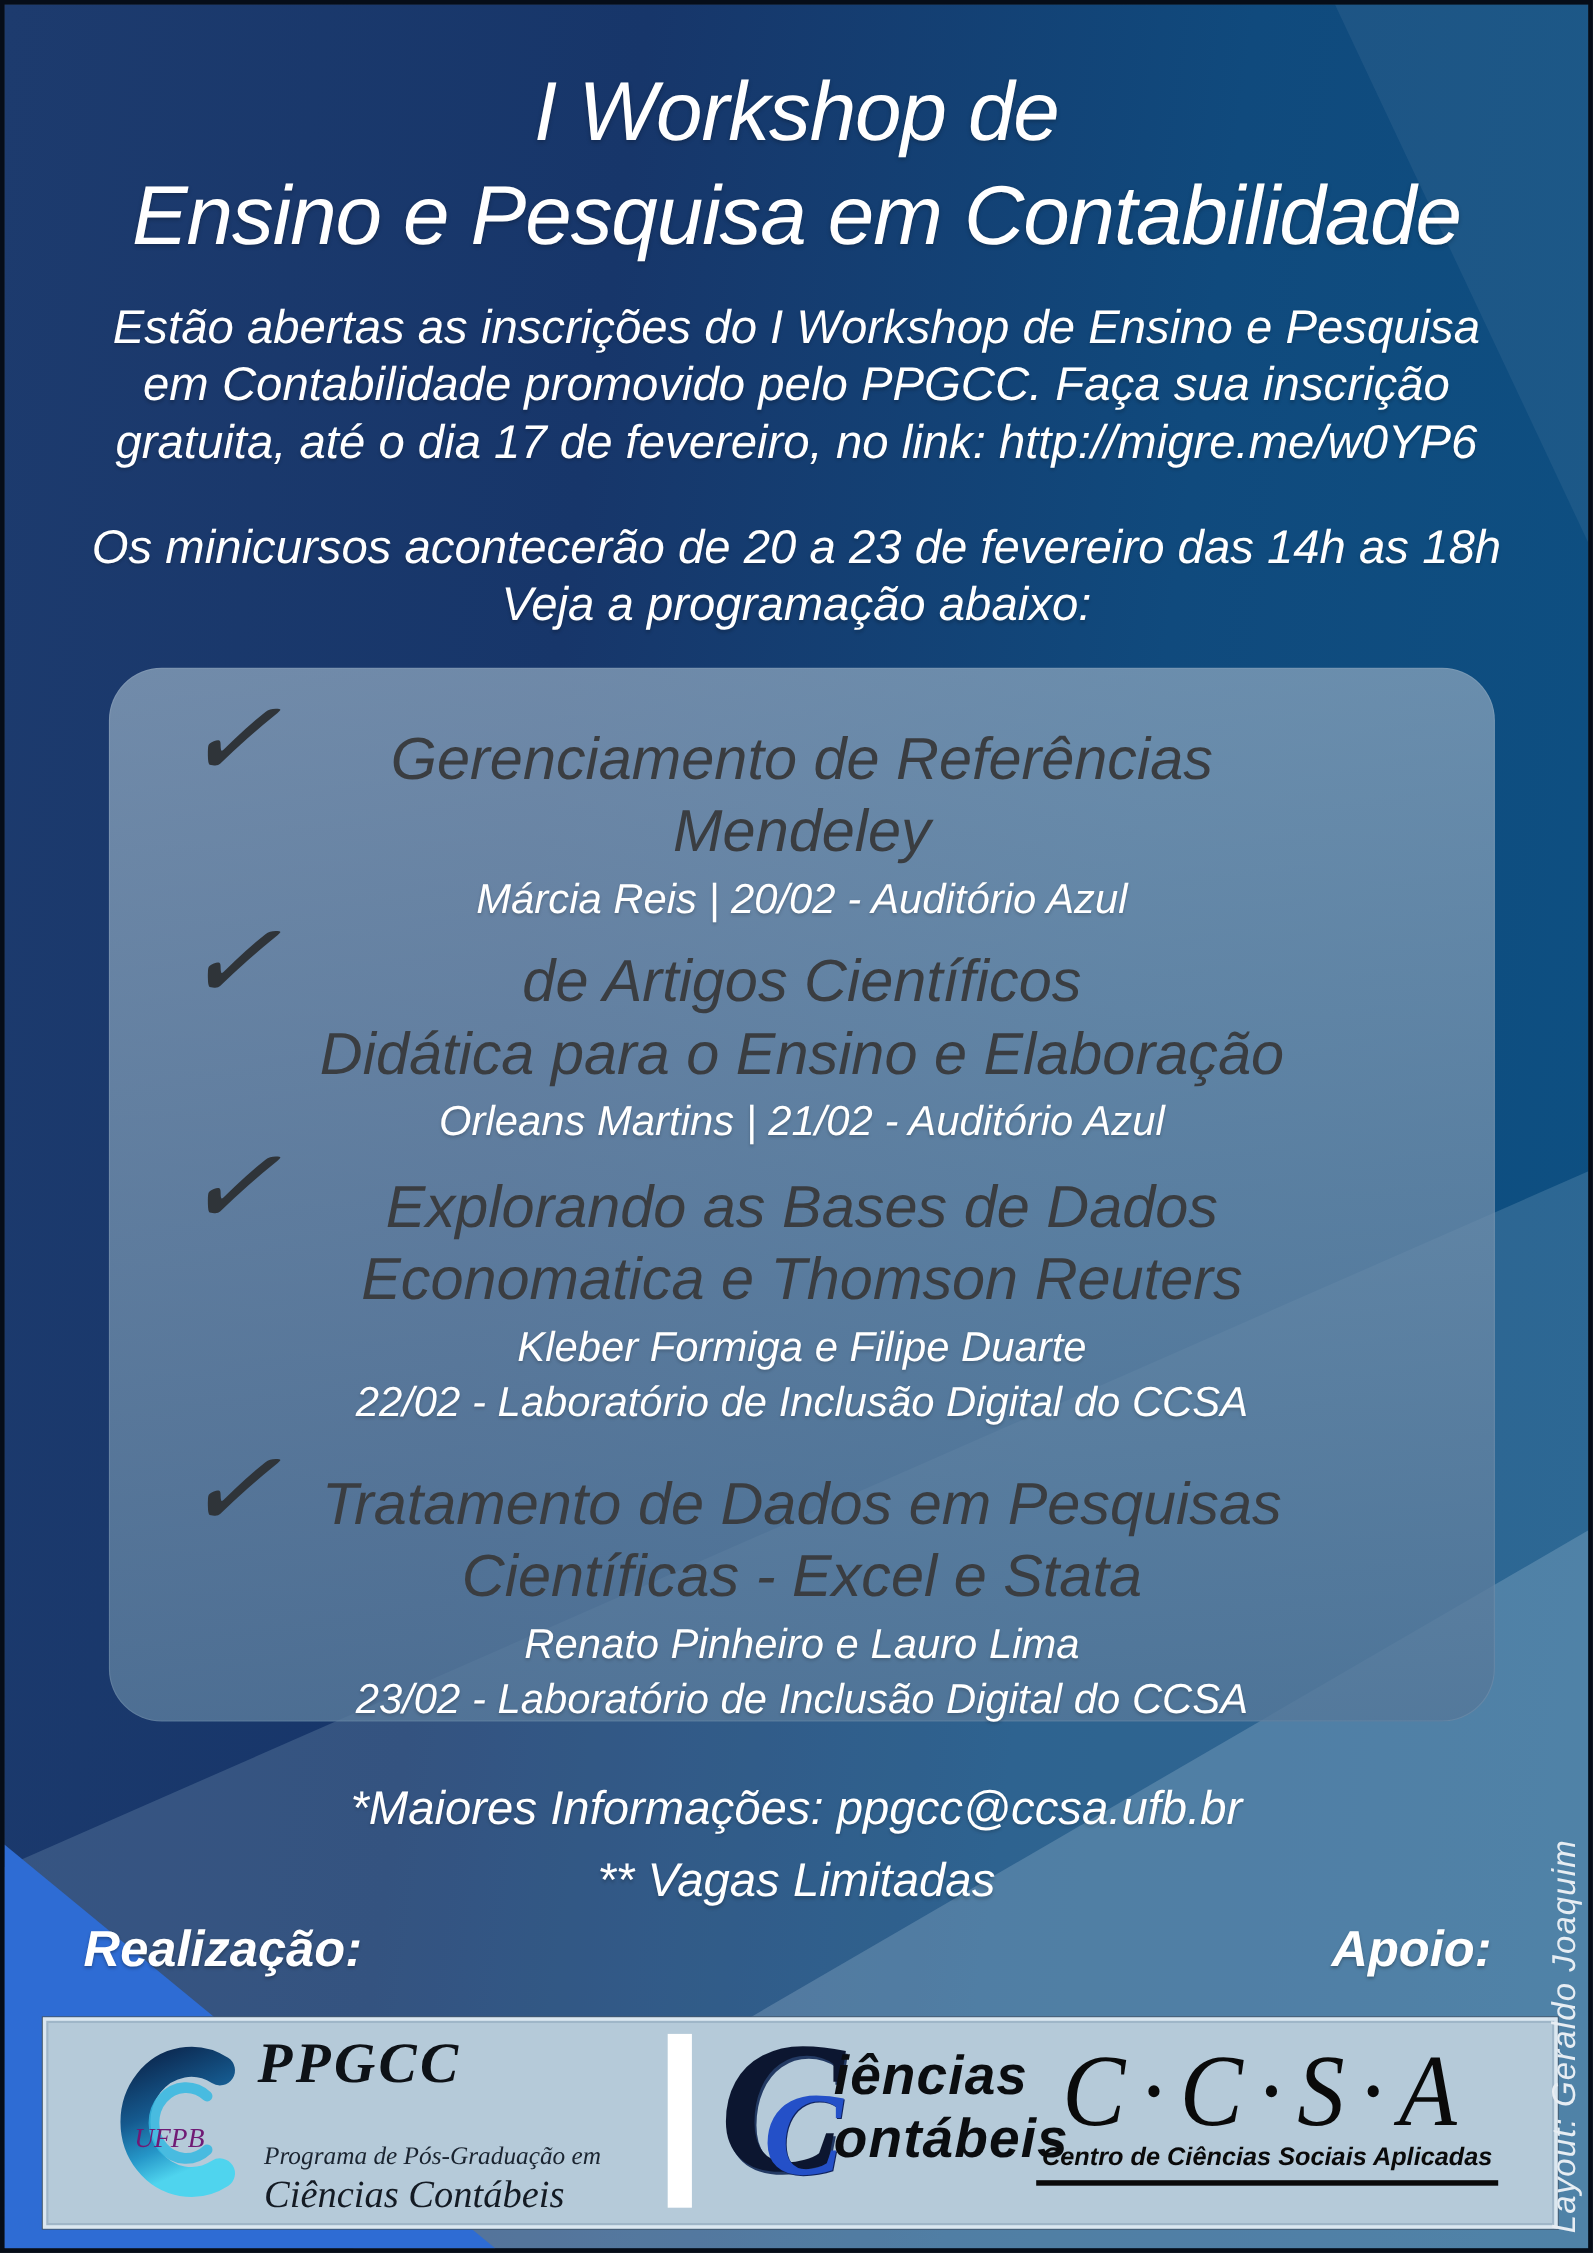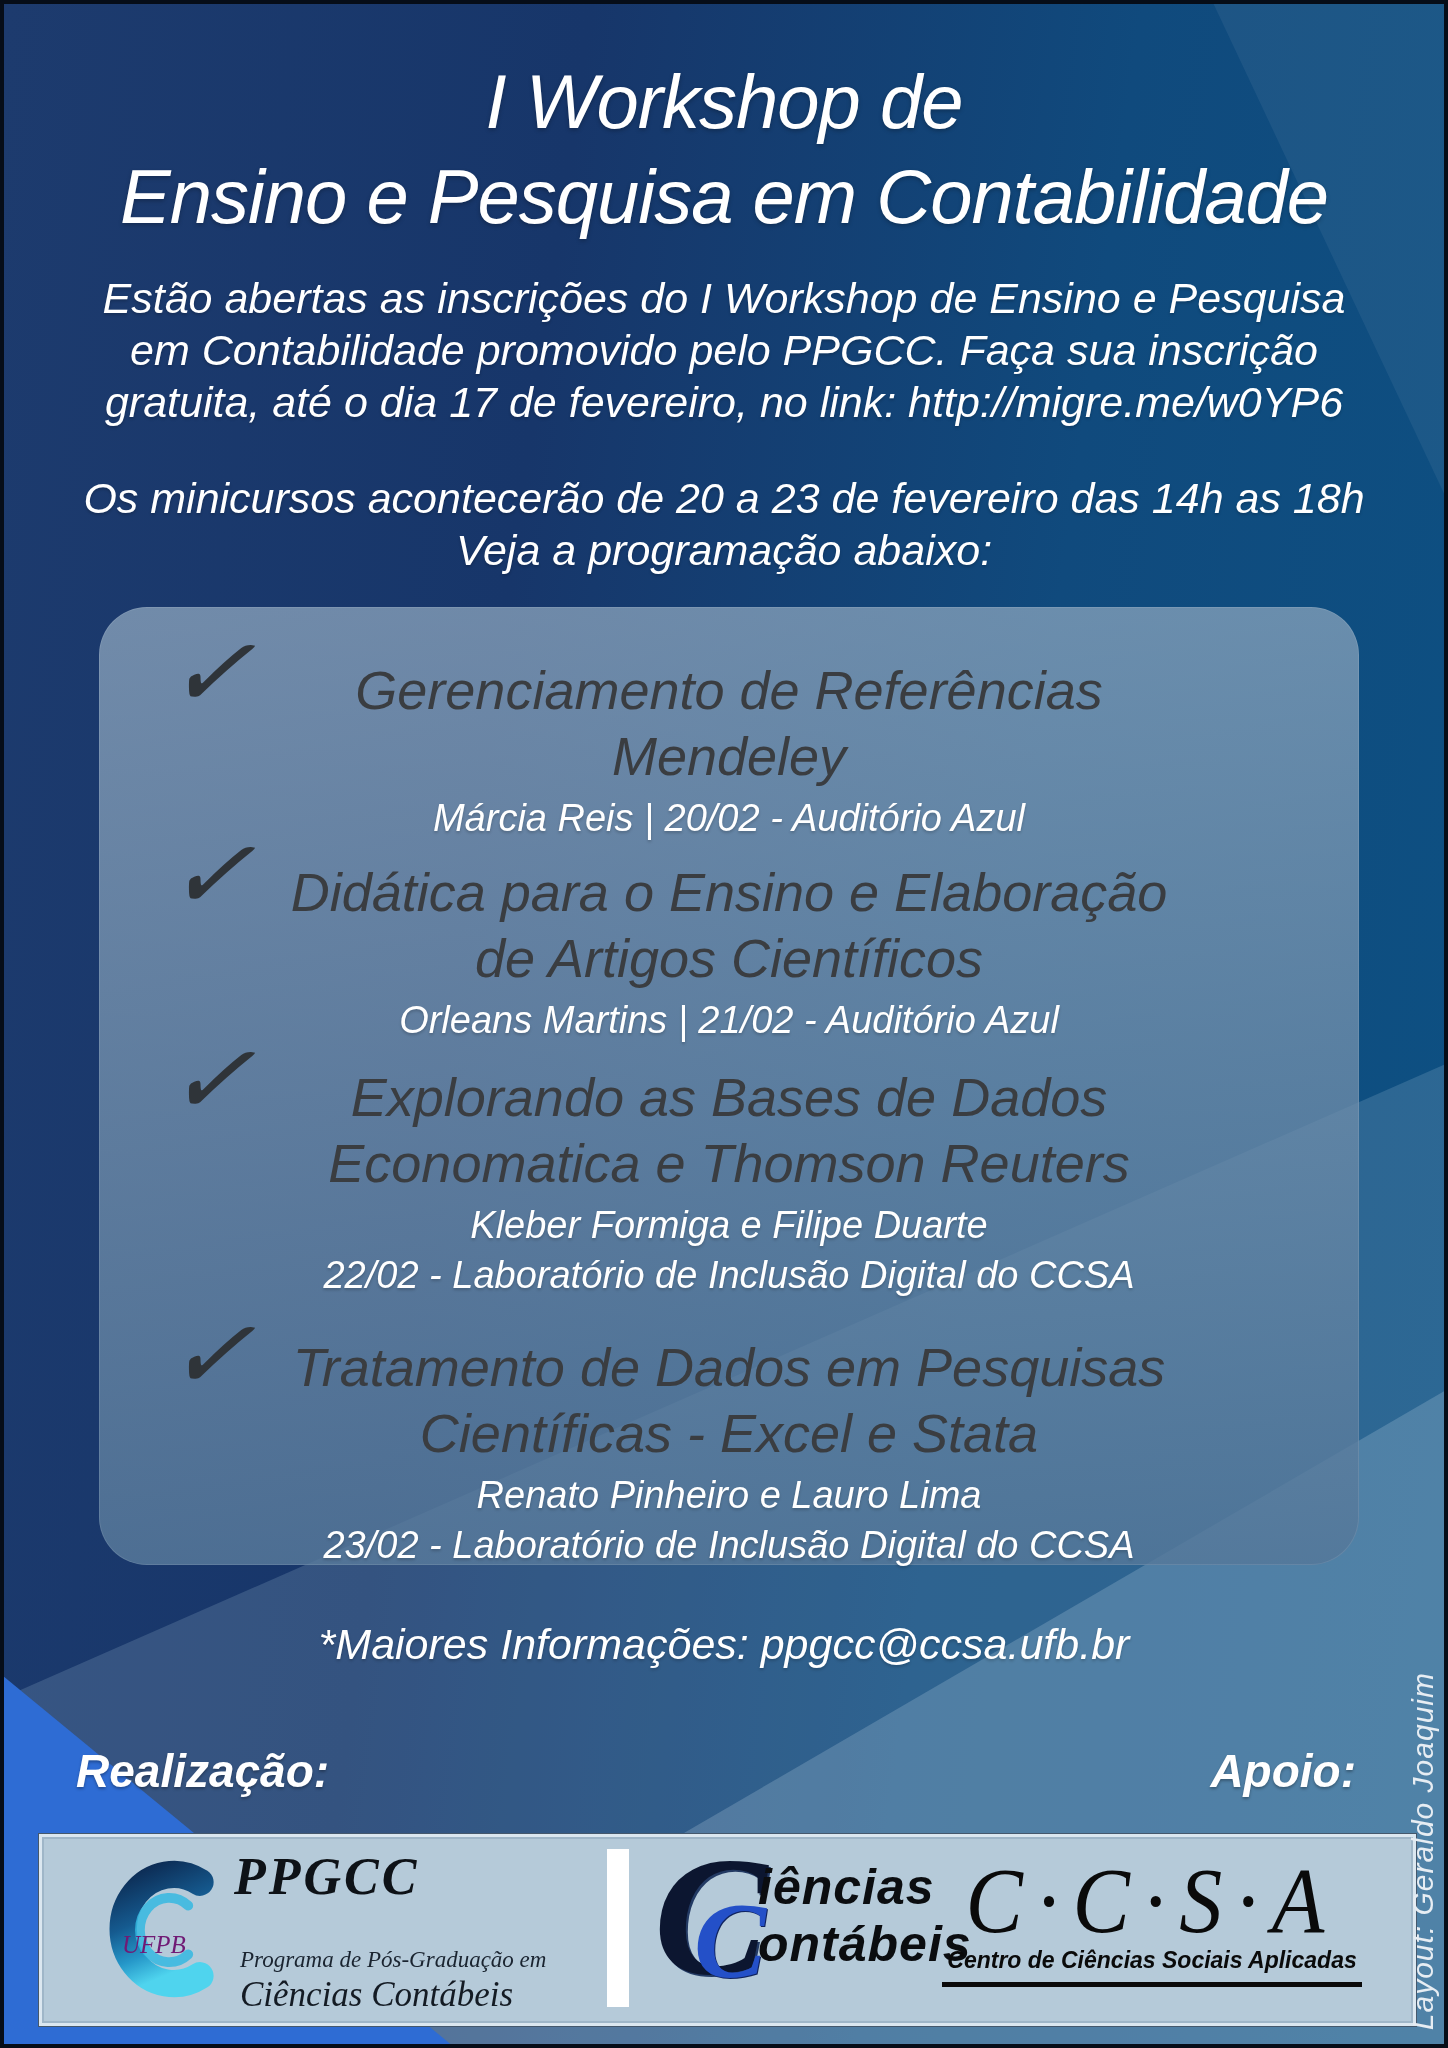--- a/index.html
+++ b/index.html
@@ -100,22 +100,22 @@
         <div>Gerenciamento de Referências</div>
         <div>Mendeley</div>
       </div>
       <div class="item-details">
         <div>Márcia Reis | 20/02 - Auditório Azul</div>
       </div>
     </div>
 
     <div class="p-item i2">
       <div class="item-title">
+        <div>de Artigos Científicos</div>
         <div>Didática para o Ensino e Elaboração</div>
-        <div>de Artigos Científicos</div>
       </div>
       <div class="item-details">
         <div>Orleans Martins | 21/02 - Auditório Azul</div>
       </div>
     </div>
 
     <div class="p-item i3">
       <div class="item-title">
         <div>Explorando as Bases de Dados</div>
         <div>Economatica e Thomson Reuters</div>
@@ -133,20 +133,21 @@
       </div>
       <div class="item-details">
         <div>Renato Pinheiro e Lauro Lima</div>
         <div>23/02 - Laboratório de Inclusão Digital do CCSA</div>
       </div>
     </div>
   </div>
 
   <div class="center notes">
     <div>*Maiores Informações: ppgcc@ccsa.ufb.br</div>
+    <div class="note-2">** Vagas Limitadas</div>
   </div>
 
   <div class="side-label realizacao">Realização:</div>
   <div class="side-label apoio">Apoio:</div>
 
   <div class="strip">
 
     <div class="ppgcc-logo">
       <svg class="swirl" viewBox="0 0 150 160">
         <defs>

